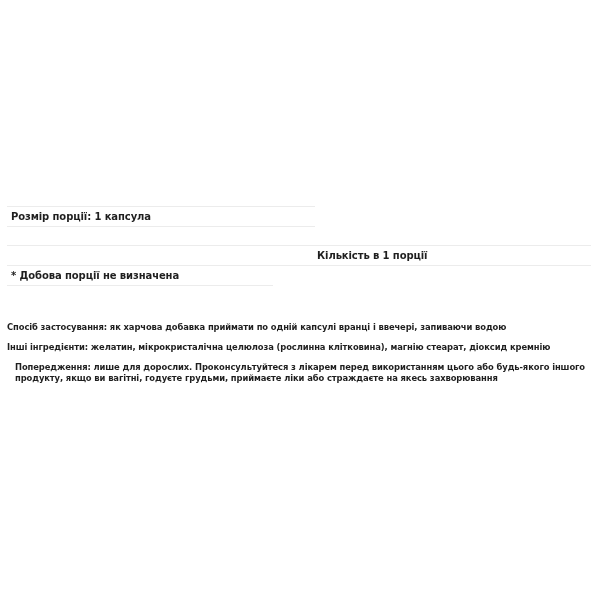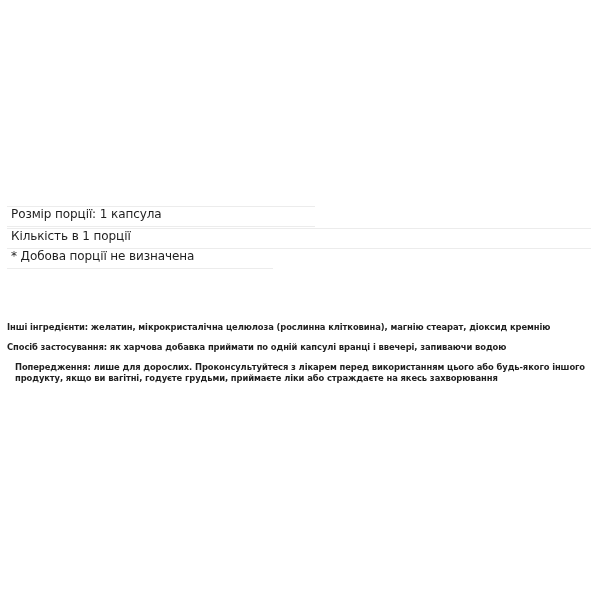--- a/index.html
+++ b/index.html
@@ -15,46 +15,46 @@
       font-family: "DejaVu Sans", sans-serif;
       color: #1f1f1f;
     }
     .wrap {
       position: absolute;
       left: 7px;
       top: 206px;
       width: 586px;
     }
     .row {
-      font-size: 12px;
-      font-weight: normal;
+      font-size: 10px;
+      font-weight: bold;
       letter-spacing: -0.1px;
       border-bottom: 1px solid #ececec;
       box-sizing: border-box;
       display: flex;
+      align-items: center;
       padding-left: 4px;
     }
     .top-rule {
       border-top: 1px solid #ececec;
     }
     .serving {
       width: 308px;
       height: 21px;
     }
     .nutr-table {
       width: 584px;
     }
     .nutr-table .row {
       height: 21px;
     }
     .head-row {
-      margin-top: 1px;
+      margin-top: 18px;
       border-top: 1px solid #ececec;
       height: 21px;
-      flex-direction: column;
     }
     .col-name { width: 306px; }
     .col-amount { width: 130px; }
     .col-dv { flex: 1; }
     .footnote {
       width: 266px;
       height: 20px;
     }
     .notes {
       position: absolute;
@@ -86,16 +86,16 @@
       <span class="col-name"></span>
       <span class="col-amount">Кількість в 1 порції</span>
     </div>
   </div>
   <div class="row footnote">
     <span>* Добова порції не визначена</span>
   </div>
 </div>
 
 <div class="notes">
+  <p>Спосіб застосування: як харчова добавка приймати  по одній капсулі вранці і ввечері, запиваючи водою</p>
   <p>Інші інгредієнти: желатин, мікрокристалічна целюлоза (рослинна клітковина), магнію стеарат, діоксид кремнію</p>
-  <p>Спосіб застосування: як харчова добавка приймати  по одній капсулі вранці і ввечері, запиваючи водою</p>
   <p class="last">Попередження: лише для дорослих. Проконсультуйтеся з лікарем перед використанням цього або будь-якого іншого продукту, якщо ви вагітні, годуєте грудьми, приймаєте ліки або страждаєте на якесь захворювання</p>
 </div>
 
 </body></html>

